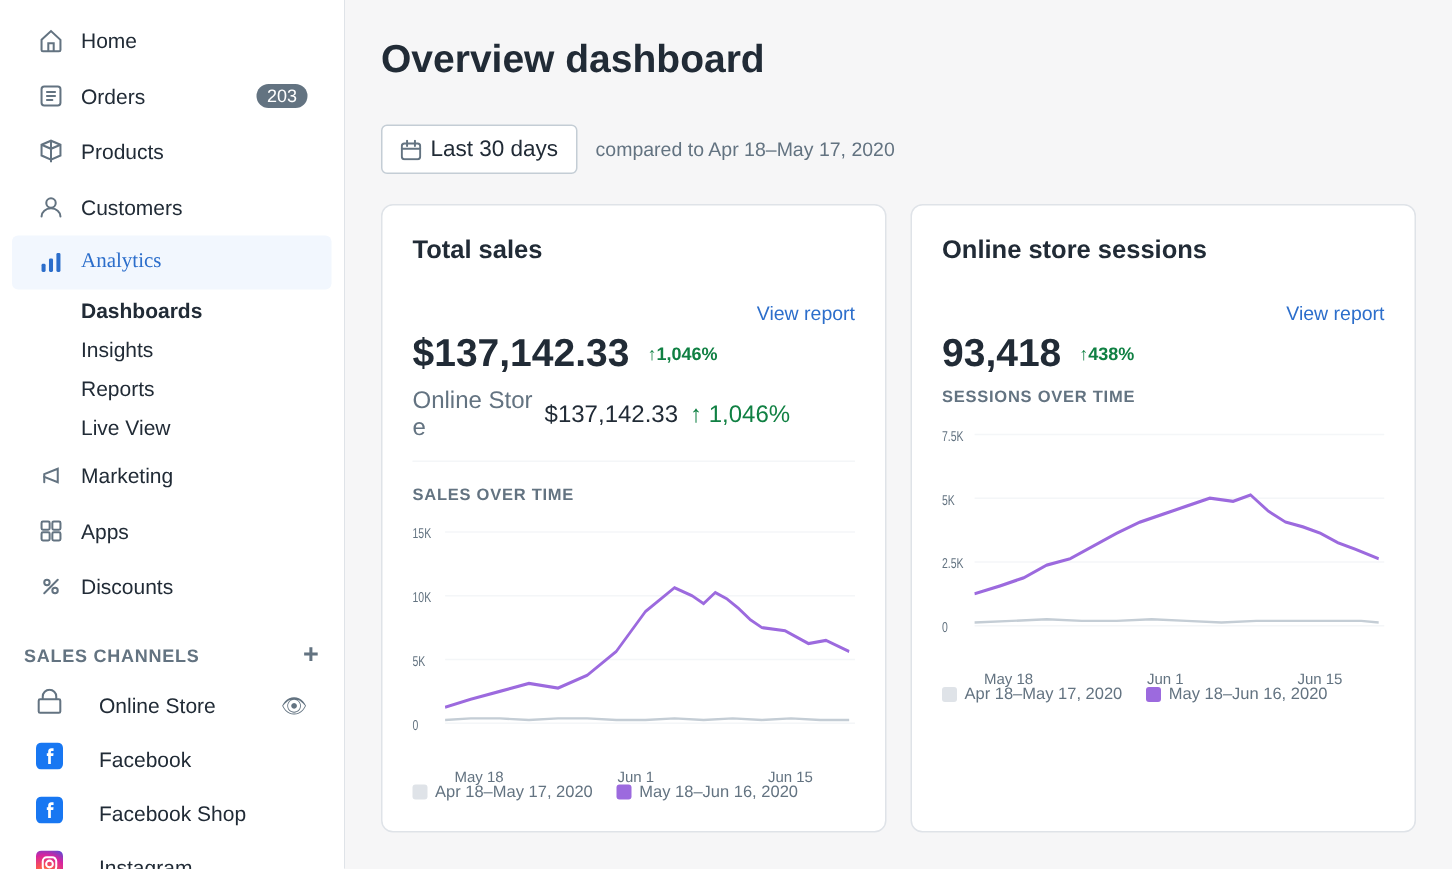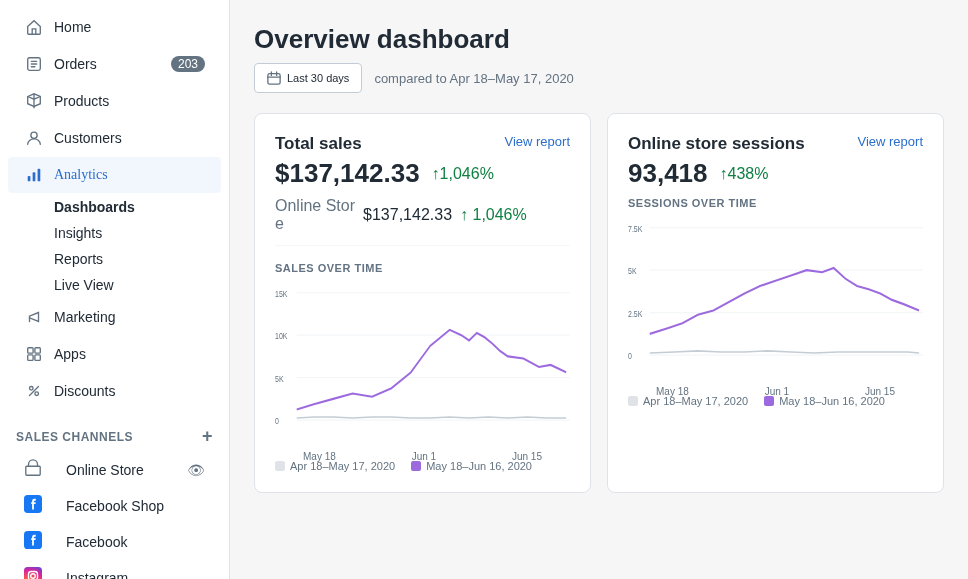--- a/index.html
+++ b/index.html
@@ -16,34 +16,34 @@
     .sub-item { padding: 5px 8px; cursor: pointer; color: #212b36; border-radius: 4px; font-size: 14px; }
     .sub-item.active { font-weight: 600; color: #212b36; }
     .section-header { padding: 16px 16px 4px; font-size: 12px; font-weight: 600; color: #637381; text-transform: uppercase; letter-spacing: 0.5px; display: flex; align-items: center; justify-content: space-between; }
     .section-header .add-icon { cursor: pointer; color: #637381; font-size: 18px; }
     .sidebar-channel { display: flex; align-items: center; padding: 7px 16px; gap: 24px; cursor: pointer; margin: 1px 8px; border-radius: 4px; }
     .sidebar-channel .label { flex: 1; font-size: 14px; }
     .sidebar-channel .eye-icon { color: #637381; font-size: 14px; }
 
     
     .main { flex: 1; overflow-y: auto; padding: 24px; background: #f6f6f7; }
-    .page-title { font-size: 26px; font-weight: 600; margin-bottom: 8px; color: #212b36; }
+    .page-title { font-size: 26px; font-weight: 600; margin-bottom: 28px; color: #212b36; }
     .date-bar { display: flex; align-items: center; gap: 12px; margin-bottom: 20px; }
-    .date-btn { display: flex; align-items: center; gap: 6px; border: 1px solid #c4cdd5; background: #fff; border-radius: 4px; padding: 7px 12px; cursor: pointer; font-size: 11px; color: #212b36; }
+    .date-btn { display: flex; align-items: center; gap: 6px; border: 1px solid #c4cdd5; background: #fff; border-radius: 4px; padding: 7px 12px; cursor: pointer; font-size: 15px; color: #212b36; }
     .date-compare { font-size: 13px; color: #637381; }
 
     
     .cards-row { display: flex; gap: 16px; }
     .card { background: #fff; border-radius: 8px; border: 1px solid #dfe3e8; padding: 20px; flex: 1; }
     .card-header { display: flex; justify-content: space-between; align-items: flex-start; margin-bottom: 4px; }
     .card-title { font-size: 17px; font-weight: 600; color: #212b36; }
-    .view-report { font-size: 13px; color: #2c6ecb; text-decoration: none; cursor: pointer; }
+    .view-report { font-size: 13px; color: #2c6ecb; text-decoration: none; cursor: pointer; margin-top: 44px; }
     .card-main { display: flex; align-items: center; gap: 12px; margin-bottom: 8px; }
     .card-value { font-size: 26px; font-weight: 700; color: #212b36; }
-    .card-change { font-size: 16px; font-weight: 400; color: #108043; }
+    .card-change { font-size: 12px; font-weight: 700; color: #108043; }
     .card-sub { display: flex; align-items: center; gap: 8px; font-size: 16px; color: #637381; margin-bottom: 16px; padding-bottom: 12px; border-bottom: 1px solid #f4f6f8; }
     .card-sub-value { color: #212b36; font-weight: 500; }
     .card-sub-change { color: #108043; }
 
     
     .chart-label { font-size: 11px; font-weight: 600; color: #637381; text-transform: uppercase; letter-spacing: 0.5px; margin-bottom: 8px; }
     .chart-container { position: relative; height: 170px; width: 100%; }
     svg.chart { width: 100%; height: 100%; }
     .chart-legend { display: flex; gap: 16px; margin-top: 8px; }
     .legend-item { display: flex; align-items: center; gap: 5px; font-size: 11px; color: #637381; }
@@ -174,31 +174,31 @@
     <span class="eye-icon">👁</span>
   </div>
 
   <div class="sidebar-channel">
     <span class="icon">
       <svg width="18" height="18" viewBox="0 0 20 20">
           <rect width="20" height="20" rx="4" fill="#1877F2"></rect>
           <path d="M13 10h-2v6h-2v-6H8V8h1V7c0-1.7.7-2.7 2.5-2.7H13v2h-1.1c-.7 0-.9.3-.9.9V8H13l-.2 2z" fill="#fff"></path>
         </svg>
     </span>
-    <span class="label">Facebook Shop</span>
+    <span class="label">Facebook</span>
   </div>
 
   <div class="sidebar-channel">
     <span class="icon">
       <svg width="18" height="18" viewBox="0 0 20 20">
           <rect width="20" height="20" rx="4" fill="#1877F2"></rect>
           <path d="M13 10h-2v6h-2v-6H8V8h1V7c0-1.7.7-2.7 2.5-2.7H13v2h-1.1c-.7 0-.9.3-.9.9V8H13l-.2 2z" fill="#fff"></path>
         </svg>
     </span>
-    <span class="label">Facebook</span>
+    <span class="label">Facebook Shop</span>
   </div>
 
   <div class="sidebar-channel">
     <span class="icon">
       <svg width="18" height="18" viewBox="0 0 20 20">
           <rect width="20" height="20" rx="4" fill="url(#ig)"></rect>
           <defs>
             <radialGradient id="ig" cx="30%" cy="107%" r="150%">
               <stop offset="0%" stop-color="#fdf497"></stop>
               <stop offset="10%" stop-color="#fdf497"></stop>

